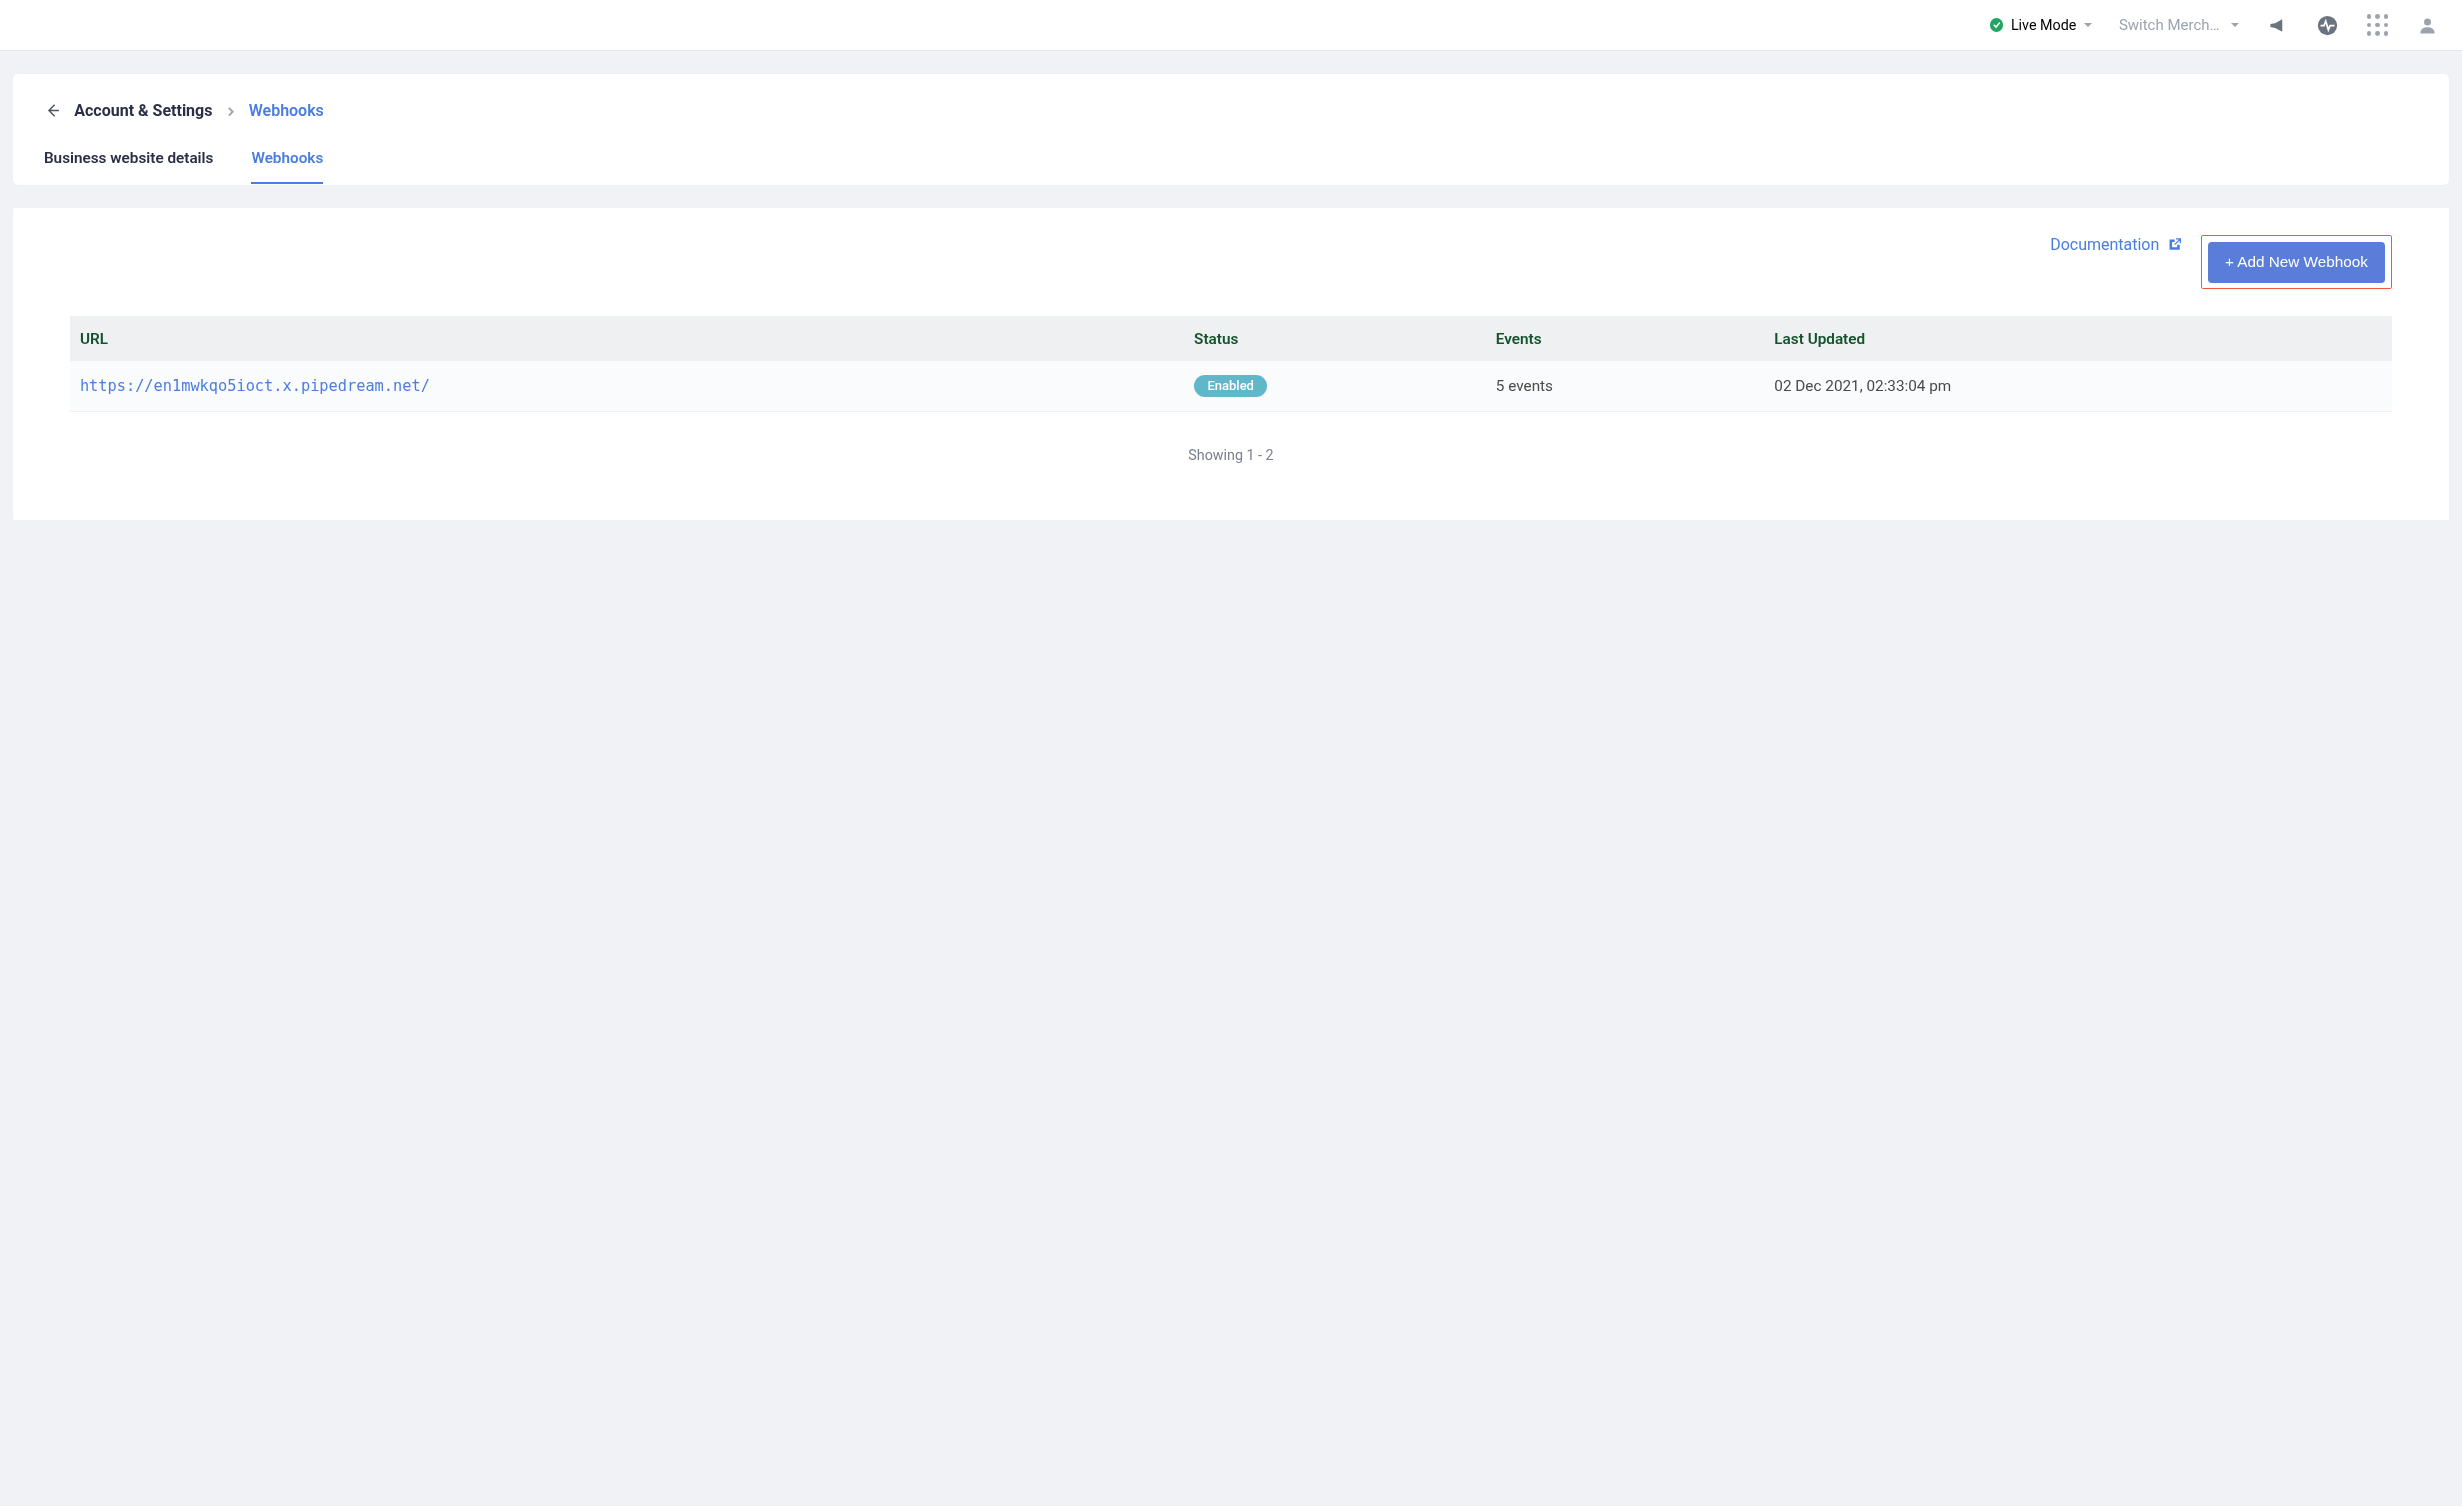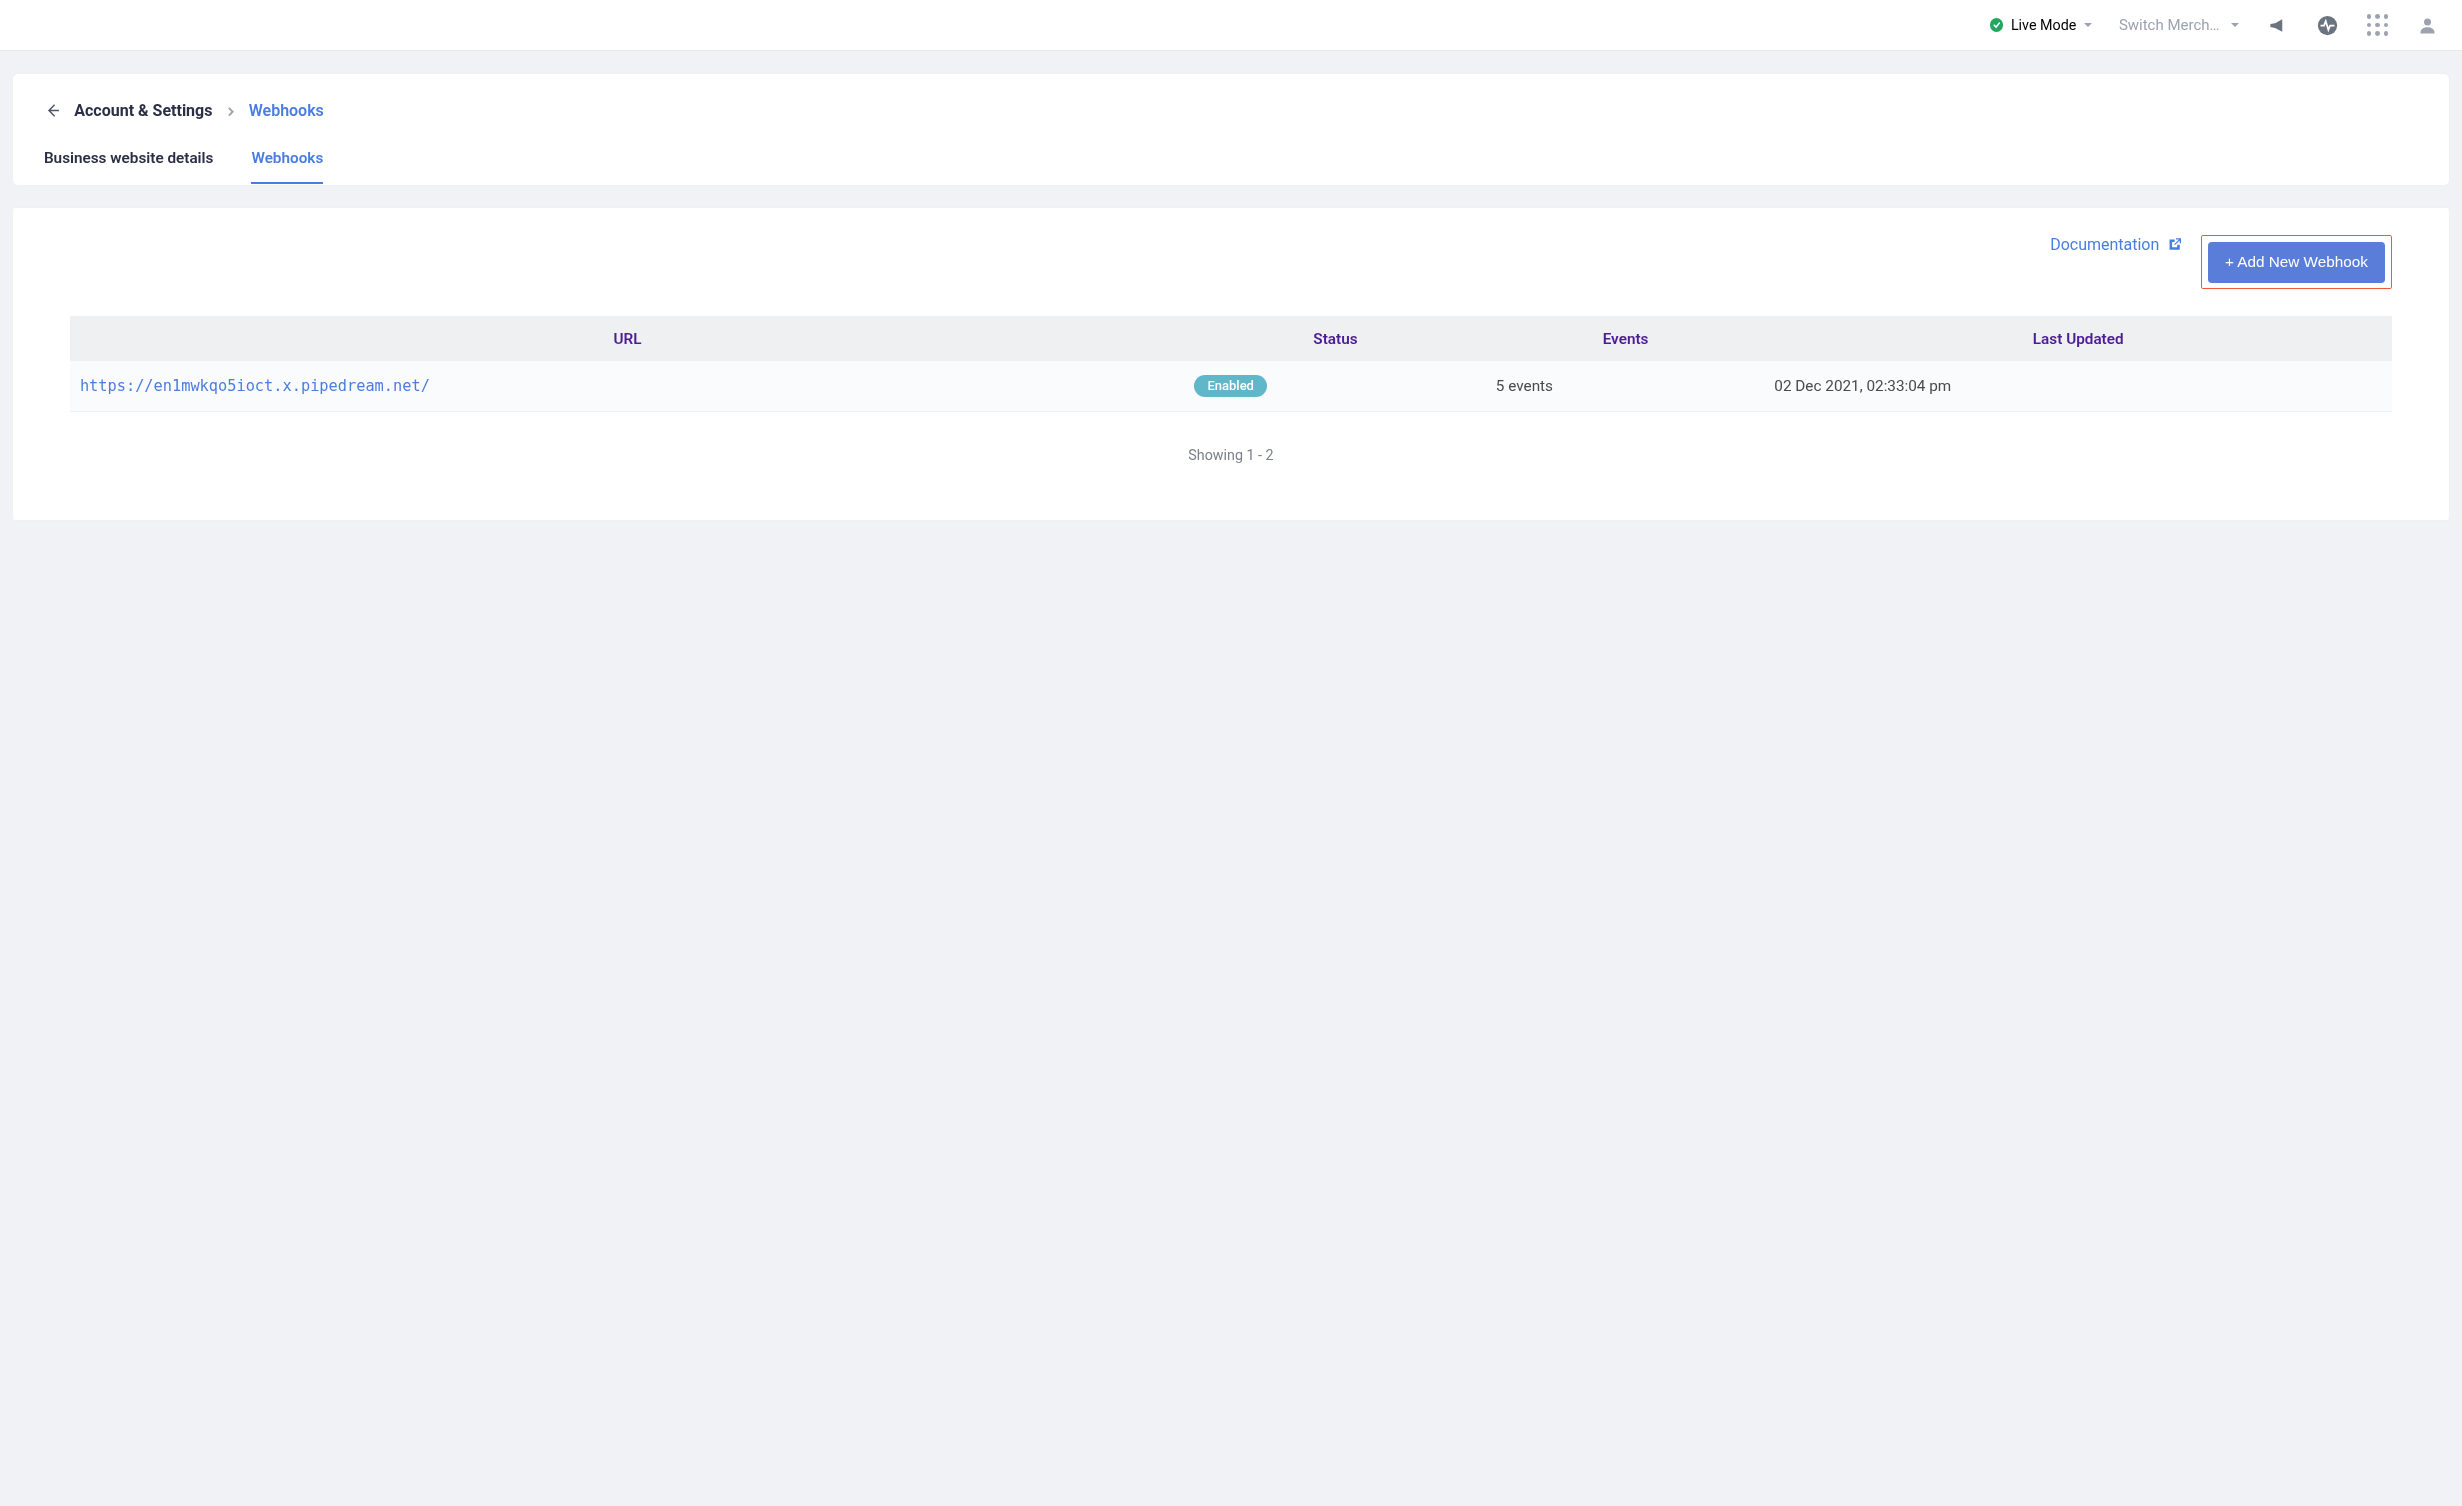--- a/index.html
+++ b/index.html
@@ -98,22 +98,22 @@
     padding: 11.4px 17px; font-size: 15.3px; border-radius: 3.8px;
     cursor: pointer; font-weight: 500;
   }
   .highlight-box {
     border: 1.9px solid #ec5a3b; padding: 5.7px; border-radius: 1.9px;
   }
   table {
     width: 100%; border-collapse: collapse; font-size: 15.3px;
   }
   thead th {
-    background: #eef0f2; text-align: center; padding: 13.4px 9.5px;
-    font-weight: 600; color: #4c1d95;
+    background: #eef0f2; text-align: left; padding: 13.4px 9.5px;
+    font-weight: 600; color: #14532d;
   }
   tbody td {
     padding: 13.4px 9.5px; border-bottom: 1px solid #edeff2; color: #4a4a4a;
   }
   tbody tr:first-child td { background: #fafbfc; }
   .url-link {
     color: #4a7de0; font-family: ui-monospace, SFMono-Regular, Menlo, monospace;
     font-size: 15.3px; cursor: pointer;
   }
   .badge {

